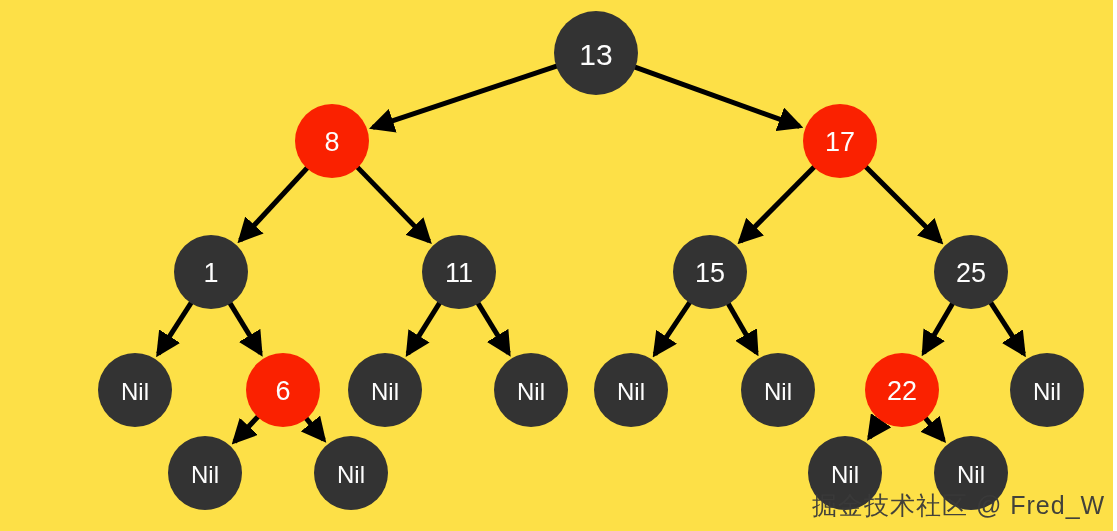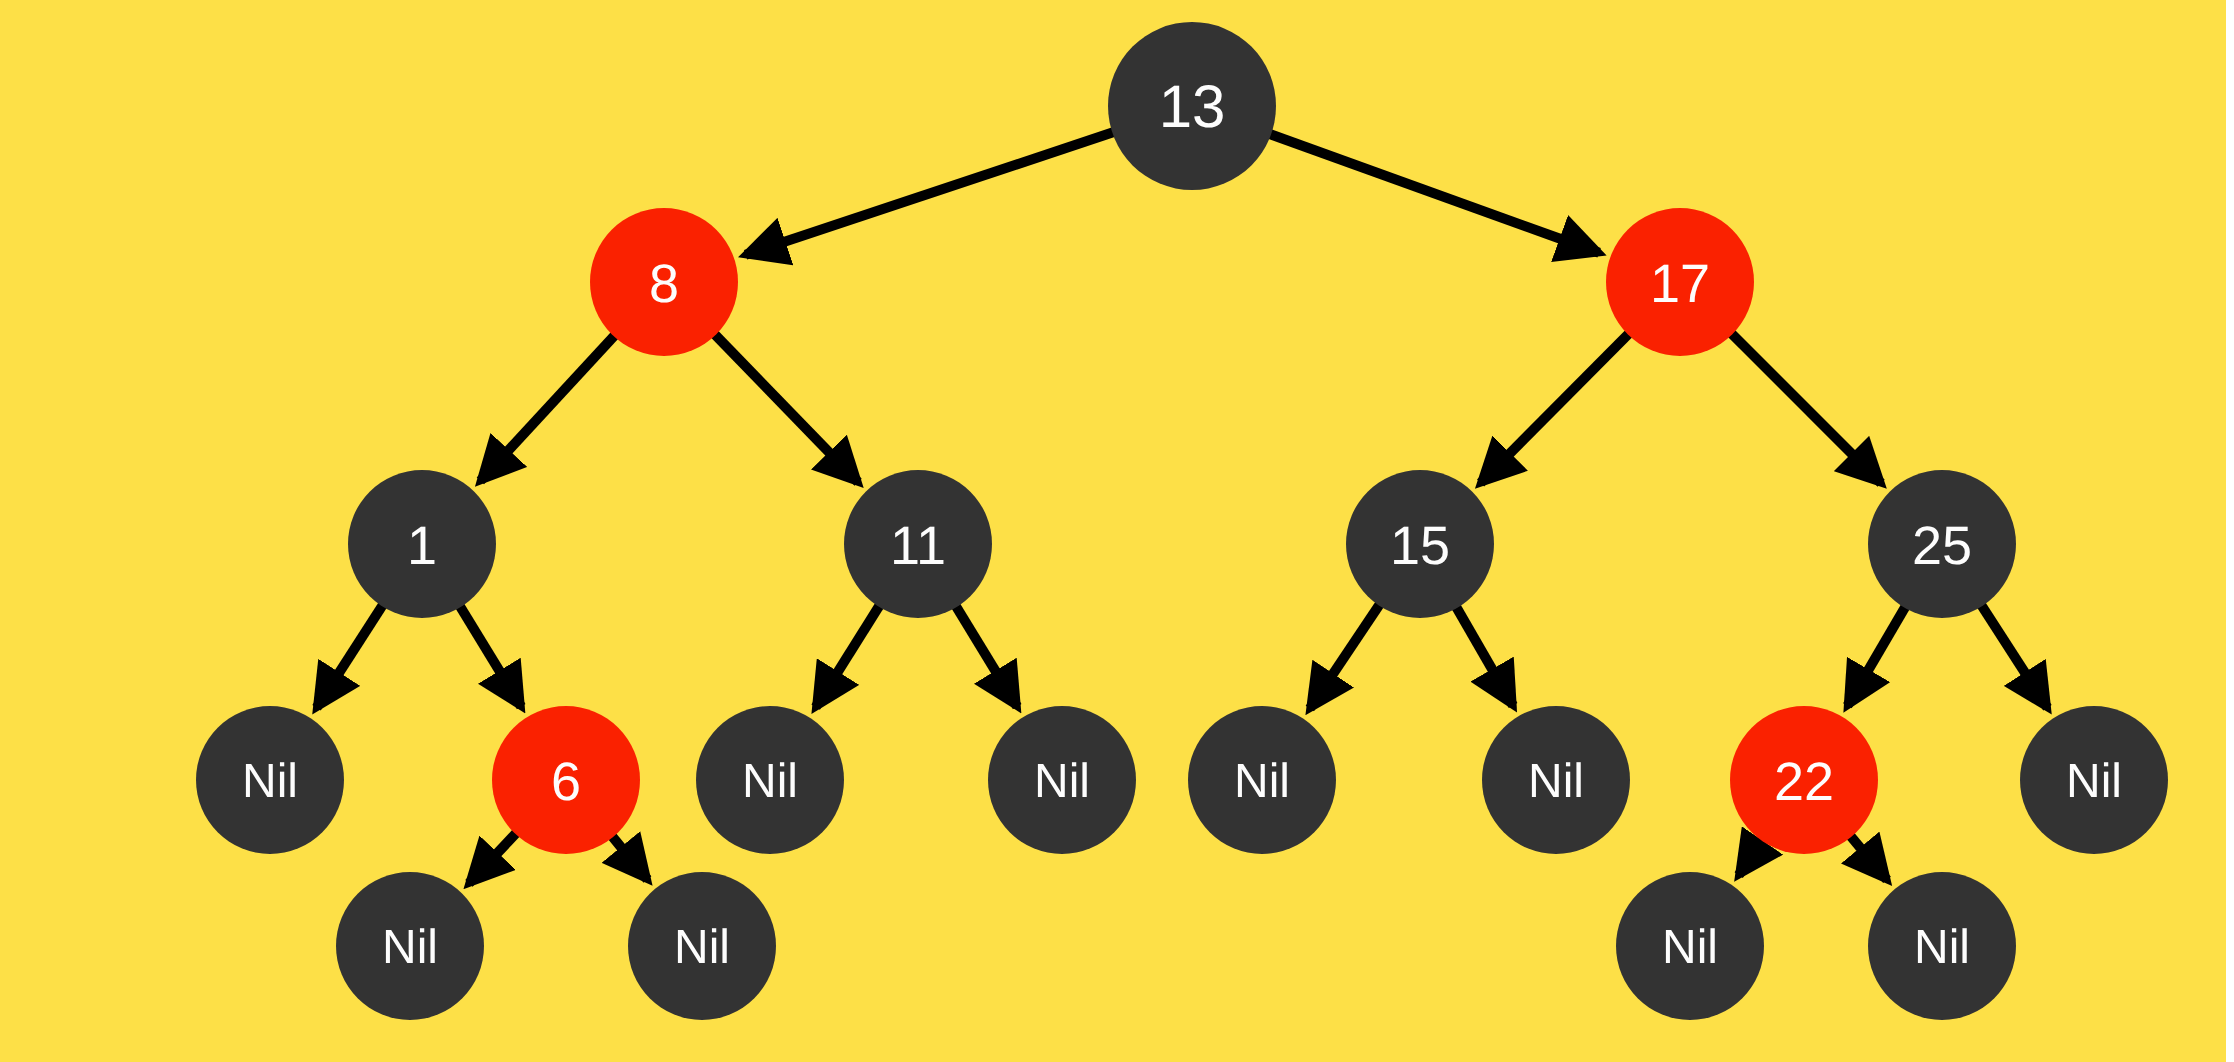--- a/index.html
+++ b/index.html
@@ -152,13 +152,14 @@
           <circle cx="845" cy="473" r="37" class="node-circle" fill="#333333"></circle>
           <text x="845" y="474" class="node-label" font-size="24" fill="#fdfdfd">Nil</text>
         </g>
         <g>
           <circle cx="971" cy="473" r="37" class="node-circle" fill="#333333"></circle>
           <text x="971" y="474" class="node-label" font-size="24" fill="#fdfdfd">Nil</text>
         </g>
       </g>
   </svg>
 
+  <div class="watermark-text" style="left: 812px; top: 489px;">掘金技术社区 @ Fred_W</div>
 </div>
 
 </body></html>

